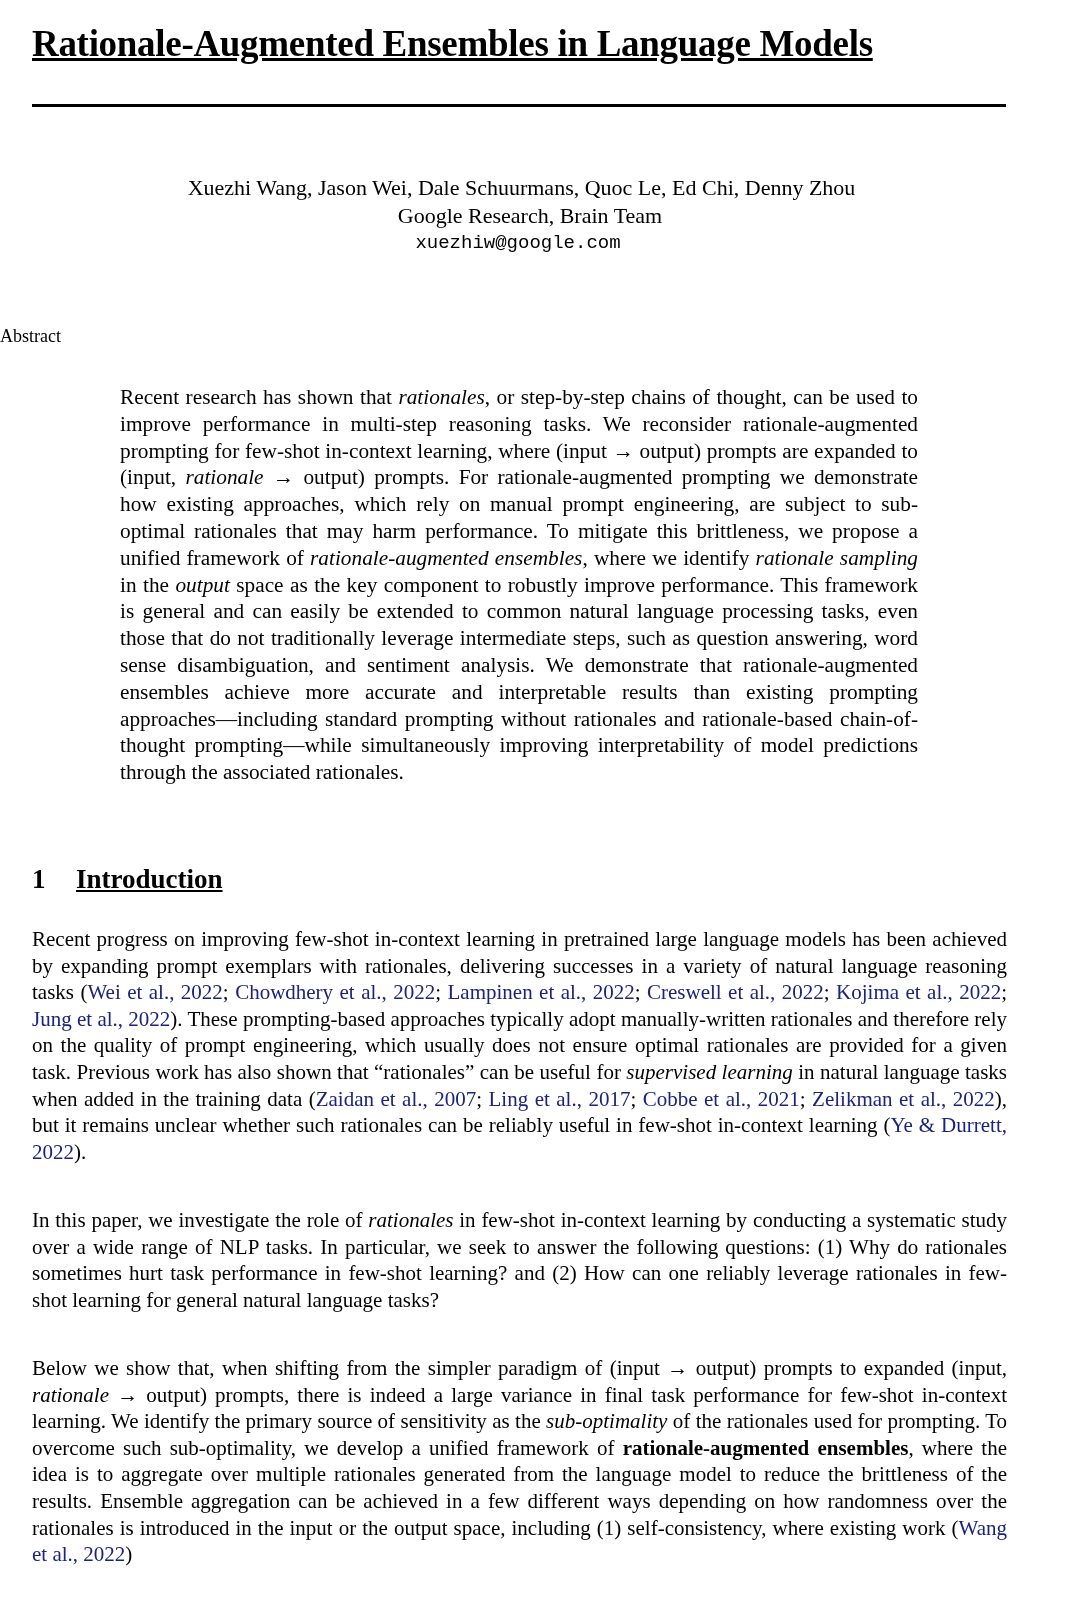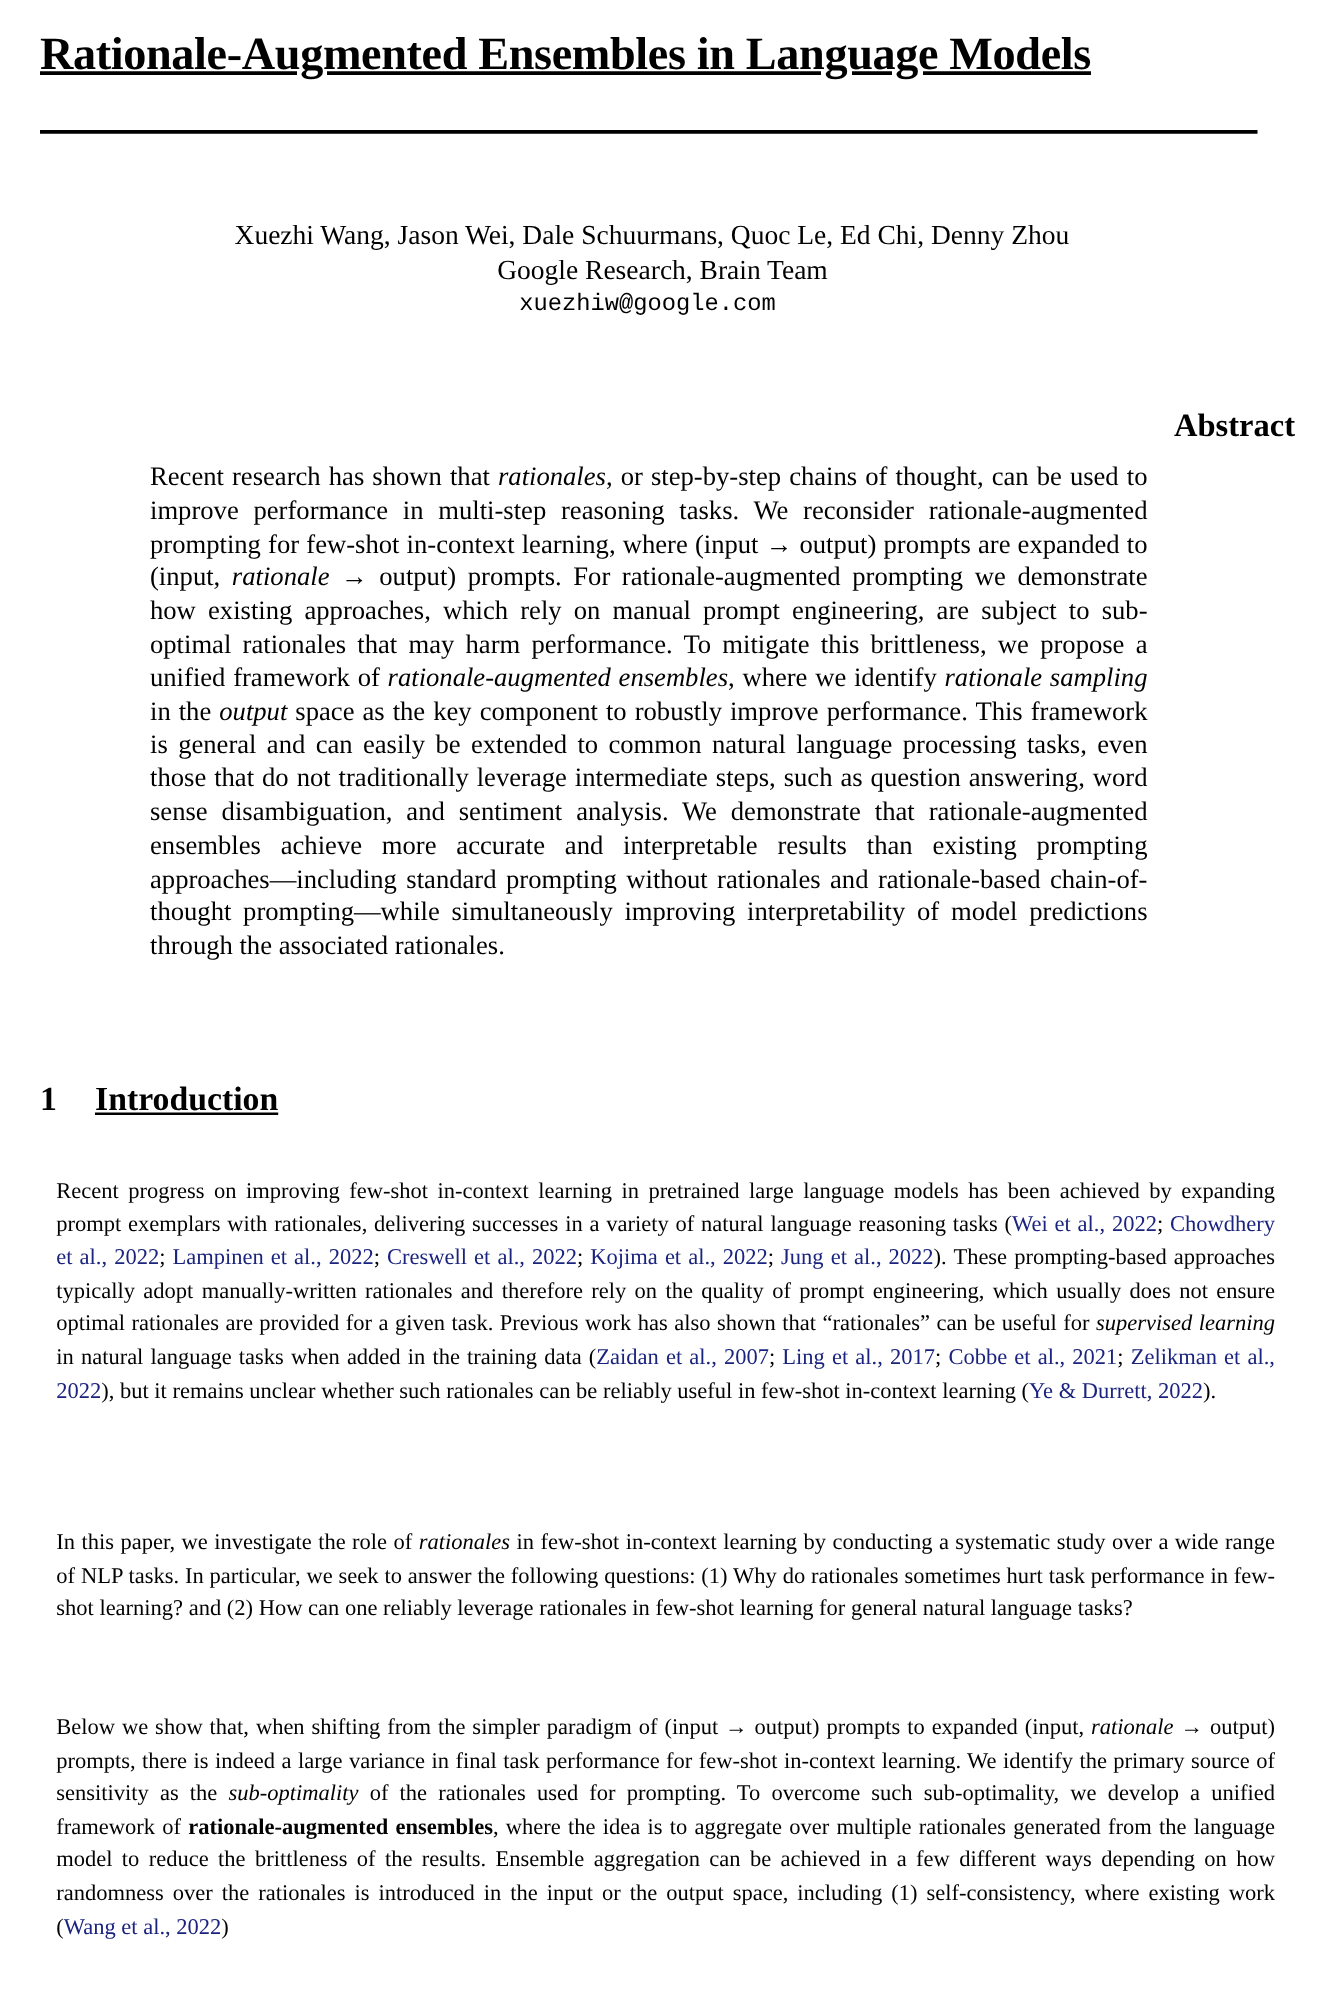--- a/index.html
+++ b/index.html
@@ -22,35 +22,35 @@
   }
   .affil {
     position: absolute; left: 12px; top: 203px; width: 1036px; text-align: center;
     font-size: 22px;
   }
   .email {
     position: absolute; left: 0; top: 232px; width: 1036px; text-align: center;
     font-family: Liberation Mono, monospace; font-size: 19px;
   }
   .abs-title {
-    position: absolute; left: 0; top: 326px; width: 1036px; text-align: right;
-    font-size: 26px; font-weight: bold; margin: 0;
+    position: absolute; left: 0; top: 326px; width: 1036px; text-align: left;
+    font-size: 18px; font-weight: normal; margin: 0;
   }
   .abstract {
-    position: absolute; left: 120px; top: 368px; width: 798px;
+    position: absolute; left: 120px; top: 384px; width: 798px;
     font-size: 21.3px; line-height: 26.8px; text-align: justify; margin: 0;
     hyphens: manual;
   }
   .sec-title {
     position: absolute; left: 32px; top: 864px; font-size: 27px; font-weight: bold; margin: 0; text-decoration: underline;
   }
   .sec-title .num { display: inline-block; width: 44px; }
   .body-para {
     position: absolute; left: 32px; width: 975px;
-    font-size: 18px; line-height: 26.6px; text-align: justify; margin: 13px;
+    font-size: 21px; line-height: 26.6px; text-align: justify; margin: 0;
   }
   #p1 { top: 926px; }
   #p2 { top: 1207px; }
   #p3 { top: 1355px; }
   .cite { color: #1a237e; cursor: pointer; }
   em { font-style: italic; }
   strong { font-weight: bold; }
 </style>
 </head>
 <body>

